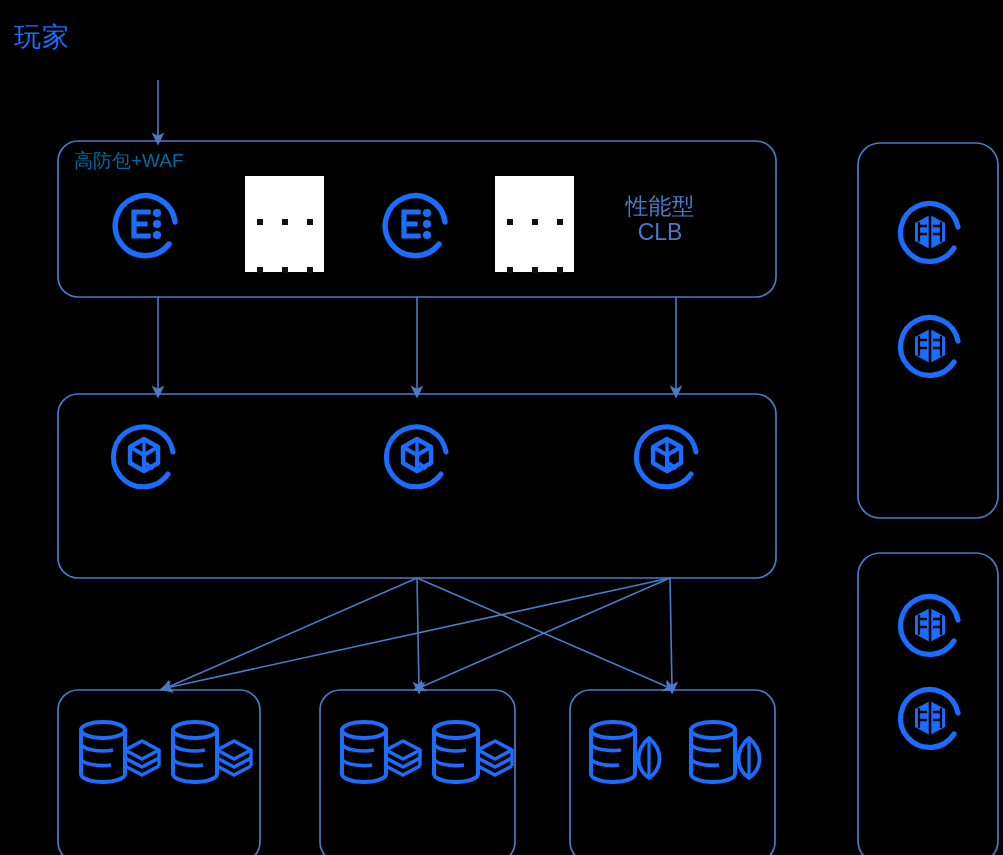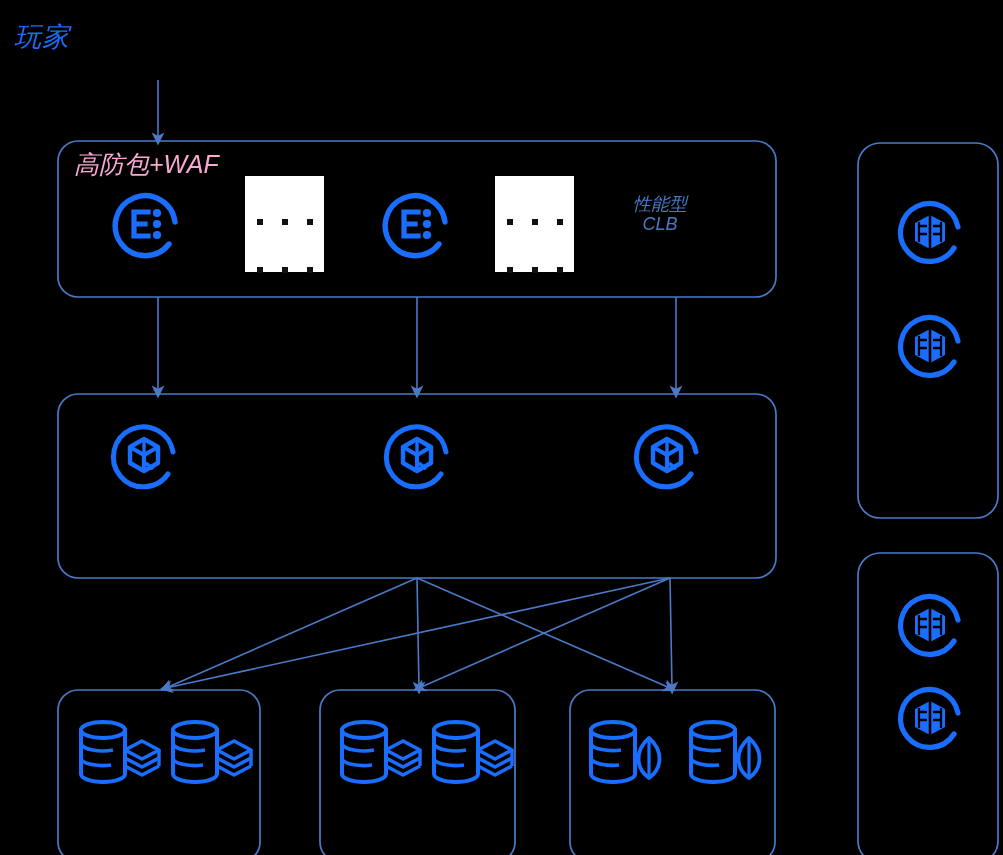--- a/index.html
+++ b/index.html
@@ -1,25 +1,25 @@
 <!DOCTYPE html>
 <html><head>
 <meta charset="utf-8">
 <style>
   html,body{margin:0;padding:0;background:#000;}
   body{
     width:1003px;height:855px;position:relative;overflow:hidden;
     font-family:"Liberation Sans","DejaVu Sans",sans-serif;
   }
-  #stage{position:absolute;left:0;top:0;width:1003px;height:688px;font-style:italic;}
+  #stage{position:absolute;left:0;top:0;width:1003px;height:688px;}
   svg.layer{position:absolute;left:0;top:0;width:1003px;height:855px;overflow:visible;}
   .lbl{position:absolute;color:#1a6eff;white-space:nowrap;line-height:1.12;}
   #player-label{left:14px;top:22px;font-size:27px;letter-spacing:1px;}
-  #waf-label{left:74px;top:150px;font-size:25px;color:#f9a8d4;}
-  #clb-label{left:612px;top:194px;font-size:18px;color:#4a7ac7;text-align:center;width:96px;}
+  #waf-label{left:74px;top:150px;font-size:19px;color:#0369a1;}
+  #clb-label{left:612px;top:194px;font-size:23px;color:#4a7ac7;text-align:center;width:96px;}
   #eks-label{left:300px;top:513px;font-size:23px;color:#1a6eff;letter-spacing:.5px;}
   .dotsbox{position:absolute;background:#ffffff;}
   .dotsbox .row{position:absolute;left:0;width:100%;display:flex;justify-content:center;gap:19px;}
   .dotsbox .row span{width:6px;height:6px;background:#111;display:block;}
   .r1{top:43px;} .r2{top:91px;}
 </style>
 </head>
 <body>
 
 <div id="stage">

